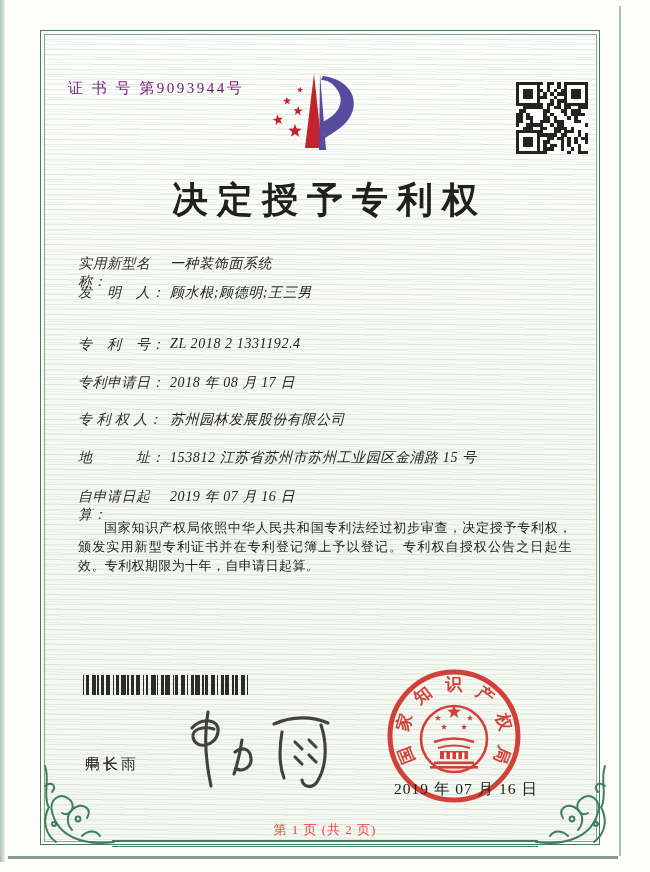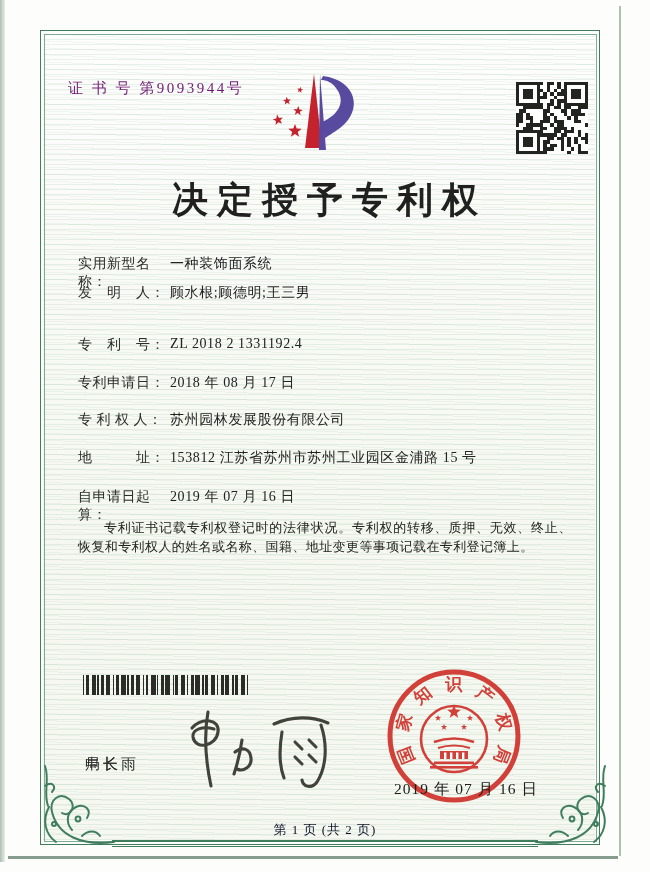--- a/index.html
+++ b/index.html
@@ -25,39 +25,39 @@
     background-image:
       repeating-linear-gradient(0deg, rgba(124,174,142,.16) 0 1px, rgba(255,255,255,0) 1px 5px),
       repeating-linear-gradient(2.5deg, rgba(124,174,142,.10) 0 1px, rgba(255,255,255,0) 1px 7px),
       linear-gradient(180deg, rgba(255,255,255,.85) 0%, rgba(255,255,255,.25) 38%, rgba(233,242,232,.05) 60%);
   }
   .cert-number{left:68px;top:79px;font-size:15px;letter-spacing:2.5px;color:#701a75;}
   .logo-box{left:270px;top:70px;width:110px;height:92px;}
   .qr-box{left:516px;top:82px;width:72px;height:72px;}
   .title{left:0;top:176px;width:650px;text-align:center;
     font-size:36px;font-weight:bold;letter-spacing:9px;text-indent:9px;color:#20211f;}
-  .field-row{left:78px;width:500px;font-size:14px;}
+  .field-row{left:78px;width:500px;font-size:14px;font-style:italic;}
   .flabel{display:inline-block;width:92px;letter-spacing:.5px;color:#2c2c2a;vertical-align:top;}
   .fvalue{letter-spacing:.6px;color:#222;}
   .pair2{position:absolute;left:282px;top:0;white-space:nowrap;}
   .pair2 .flabel{width:92px;}
   .paragraphs{left:78px;top:518px;width:494px;font-size:13px;line-height:19px;
     color:#23241f;text-align:justify;}
   .paragraphs p{margin:0;text-indent:2em;letter-spacing:.4px;}
   .barcode{left:83px;top:675px;width:168px;height:20px;display:flex;align-items:stretch;}
   .barcode div{background:#2b2b28;}
   .officer-title{left:85px;top:728px;font-size:15px;letter-spacing:3px;
     font-family:"Liberation Sans","DejaVu Sans",sans-serif;color:#2e2e2c;margin-top:27px;}
   .officer-name{left:85px;top:755px;font-size:15px;letter-spacing:3px;
     font-family:"Liberation Sans","DejaVu Sans",sans-serif;color:#2e2e2c;}
   .signature{left:178px;top:702px;width:170px;height:100px;}
   .seal{left:384px;top:666px;width:140px;height:140px;opacity:.93;}
   .seal-date{left:394px;top:779px;font-size:15.5px;letter-spacing:1px;color:#1c1c1a;z-index:3;}
   .footer{left:0;top:821px;width:650px;text-align:center;font-size:13px;
-    letter-spacing:1px;color:#0f172a;}
+    letter-spacing:1px;color:#ef4444;}
   .bottom-line{left:112px;top:840px;width:426px;height:4px;
     border-top:2.4px solid var(--border-green,#3f7d5d);
     border-bottom:1px solid var(--border-green,#3f7d5d);}
   .corner{width:82px;height:88px;top:762px;}
   .corner.left{left:36px;}
   .corner.right{left:532px;transform:scaleX(-1);}
   svg{display:block;}
   .green-stroke{stroke:var(--border-green,#3f7d5d);fill:none;stroke-linecap:round;}
 </style>
 </head>
@@ -267,21 +267,21 @@
   <span class="flabel">专 利 权 人：</span><span class="fvalue">苏州园林发展股份有限公司</span>
 </div>
 <div class="abs field-row" style="top:449px">
   <span class="flabel">地　　　址：</span><span class="fvalue">153812 江苏省苏州市苏州工业园区金浦路 15 号</span>
 </div>
 <div class="abs field-row" style="top:488px">
   <span class="flabel">自申请日起算：</span><span class="fvalue">2019 年 07 月 16 日</span>
 </div>
 
 <div class="abs paragraphs">
-  <p>专利证书记载专利权登记时的法律状况。专利权的转移、质押、无效、终止、恢复和专利权人的姓名或名称、国籍、地址变更等事项记载在专利登记簿上。</p>
+  <p>国家知识产权局依照中华人民共和国专利法经过初步审查，决定授予专利权，颁发实用新型专利证书并在专利登记簿上予以登记。专利权自授权公告之日起生效。专利权期限为十年，自申请日起算。</p>
 </div>
 
 <div class="abs barcode" id="barcode">
     <div style="width: 1.42373px;"></div>
     <div style="width: 1.42373px; background: transparent;"></div>
     <div style="width: 2.84746px;"></div>
     <div style="width: 2.84746px; background: transparent;"></div>
     <div style="width: 4.27119px;"></div>
     <div style="width: 1.42373px; background: transparent;"></div>
     <div style="width: 1.42373px;"></div>

